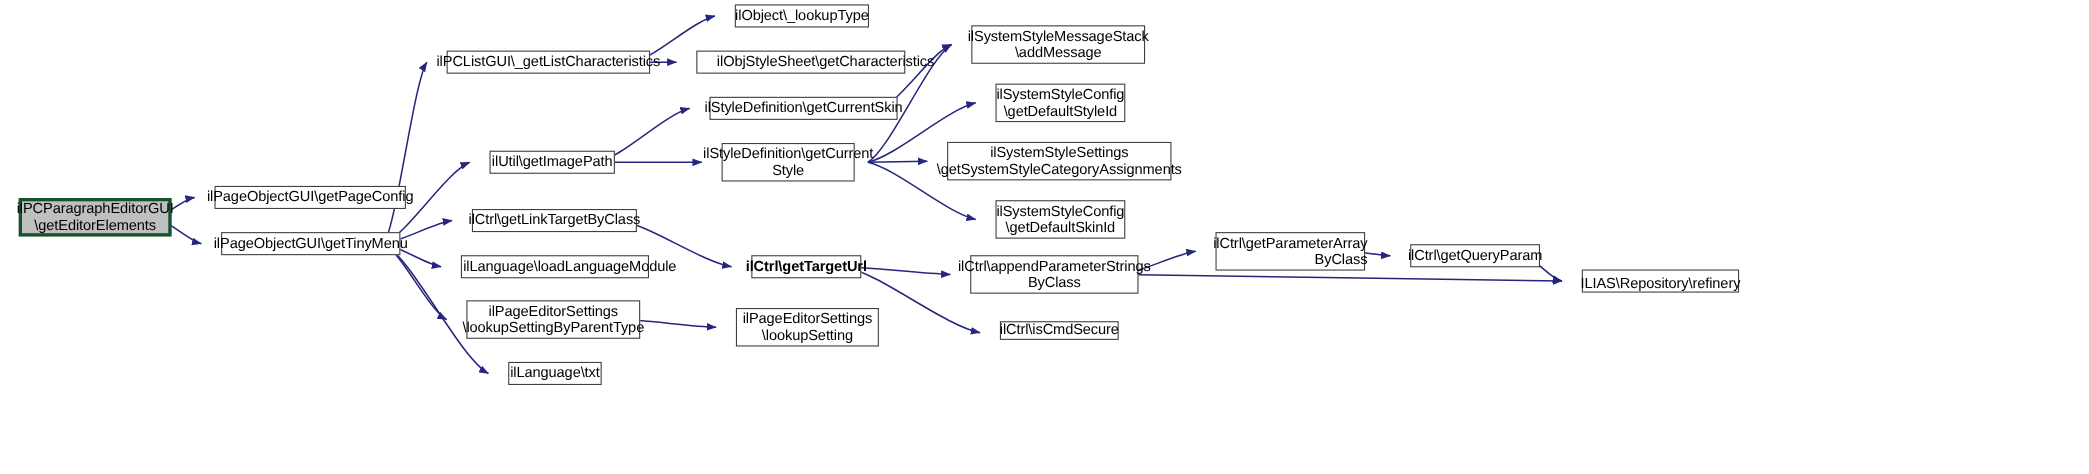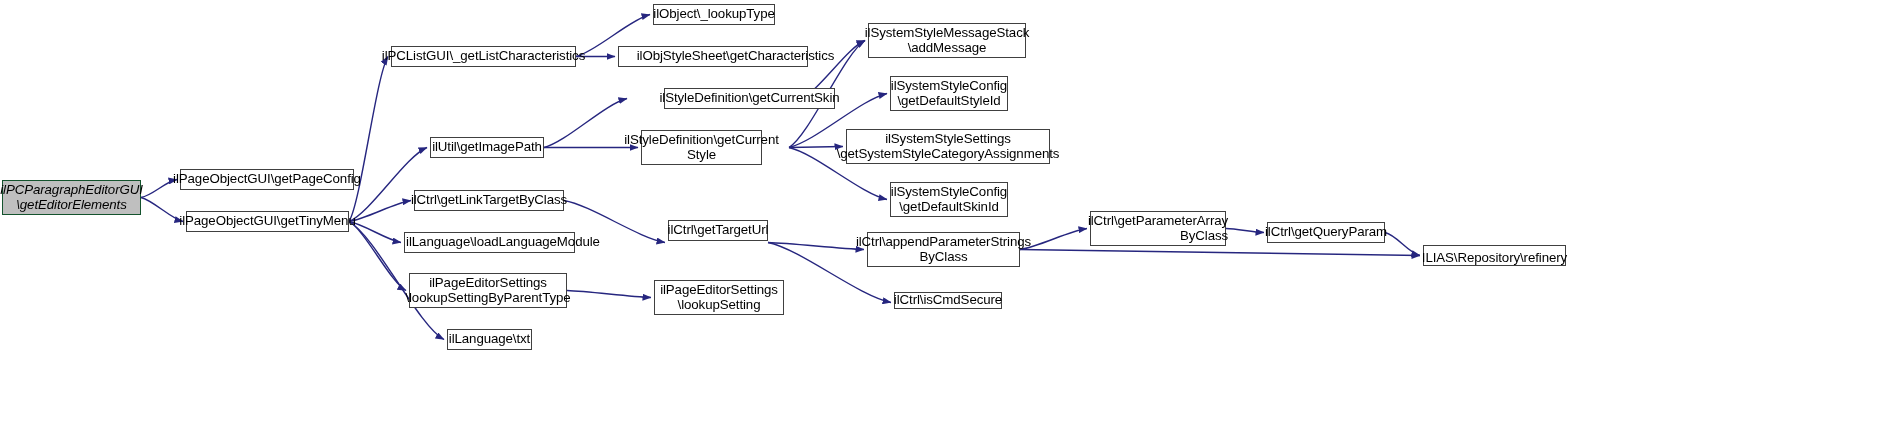--- a/index.html
+++ b/index.html
@@ -32,25 +32,25 @@
     display: flex;
     align-items: center;
     justify-content: center;
     text-align: center;
     line-height: 1.08;
     color: #000000;
     font-size: 13.3px;
     letter-spacing: -0.1px;
     white-space: pre;
     z-index: 2;
+    margin-left: 15px;
   }
   .gnode.root {
     background: #bfbfbf;
-    border: 1px solid #14532d;
-    font-style: italic;
+    border: 3px solid #14532d;
   }
   .gnode .lbl {
     display: block;
     padding: 0 5px;
   }
 </style>
 </head>
 <body>
 
 <div id="graph-canvas">
@@ -95,24 +95,24 @@
       <div class="gnode" style="left: 186px; top: 211px; width: 163px; height: 21px;"><span class="lbl">ilPageObjectGUI\getTinyMenu</span></div>
       <div class="gnode" style="left: 391px; top: 46px; width: 185px; height: 21px; text-align: right;"><span class="lbl">ilPCListGUI\_getListCharacteristics</span></div>
       <div class="gnode" style="left: 430px; top: 137px; width: 114px; height: 21px;"><span class="lbl">ilUtil\getImagePath</span></div>
       <div class="gnode" style="left: 414px; top: 190px; width: 150px; height: 21px;"><span class="lbl">ilCtrl\getLinkTargetByClass</span></div>
       <div class="gnode" style="left: 404px; top: 232px; width: 171px; height: 21px; padding-left: 27px;"><span class="lbl">ilLanguage\loadLanguageModule</span></div>
       <div class="gnode" style="left: 409px; top: 273px; width: 158px; height: 35px;"><span class="lbl">ilPageEditorSettings
 \lookupSettingByParentType</span></div>
       <div class="gnode" style="left: 447px; top: 329px; width: 85px; height: 21px;"><span class="lbl">ilLanguage\txt</span></div>
       <div class="gnode" style="left: 653px; top: 4px; width: 122px; height: 21px;"><span class="lbl">ilObject\_lookupType</span></div>
       <div class="gnode" style="left: 618px; top: 46px; width: 190px; height: 21px; padding-left: 45px;"><span class="lbl">ilObjStyleSheet\getCharacteristics</span></div>
-      <div class="gnode" style="left: 664px; top: 88px; width: 171px; height: 21px;"><span class="lbl">ilStyleDefinition\getCurrentSkin</span></div>
+      <div class="gnode" style="left: 630px; top: 88px; width: 171px; height: 21px;"><span class="lbl">ilStyleDefinition\getCurrentSkin</span></div>
       <div class="gnode" style="left: 641px; top: 130px; width: 121px; height: 35px;"><span class="lbl">ilStyleDefinition\getCurrent
 Style</span></div>
-      <div class="gnode" style="left: 668px; top: 220px; width: 100px; height: 21px;"><span class="lbl">ilCtrl\getTargetUrl</span></div>
+      <div class="gnode" style="left: 668px; top: 232px; width: 100px; height: 21px; font-weight: bold;"><span class="lbl">ilCtrl\getTargetUrl</span></div>
       <div class="gnode" style="left: 654px; top: 280px; width: 130px; height: 35px;"><span class="lbl">ilPageEditorSettings
 \lookupSetting</span></div>
       <div class="gnode" style="left: 868px; top: 23px; width: 158px; height: 35px;"><span class="lbl">ilSystemStyleMessageStack
 \addMessage</span></div>
       <div class="gnode" style="left: 890px; top: 76px; width: 118px; height: 35px;"><span class="lbl">ilSystemStyleConfig
 \getDefaultStyleId</span></div>
       <div class="gnode" style="left: 846px; top: 129px; width: 204px; height: 35px;"><span class="lbl">ilSystemStyleSettings
 \getSystemStyleCategoryAssignments</span></div>
       <div class="gnode" style="left: 890px; top: 182px; width: 118px; height: 35px;"><span class="lbl">ilSystemStyleConfig
 \getDefaultSkinId</span></div>

